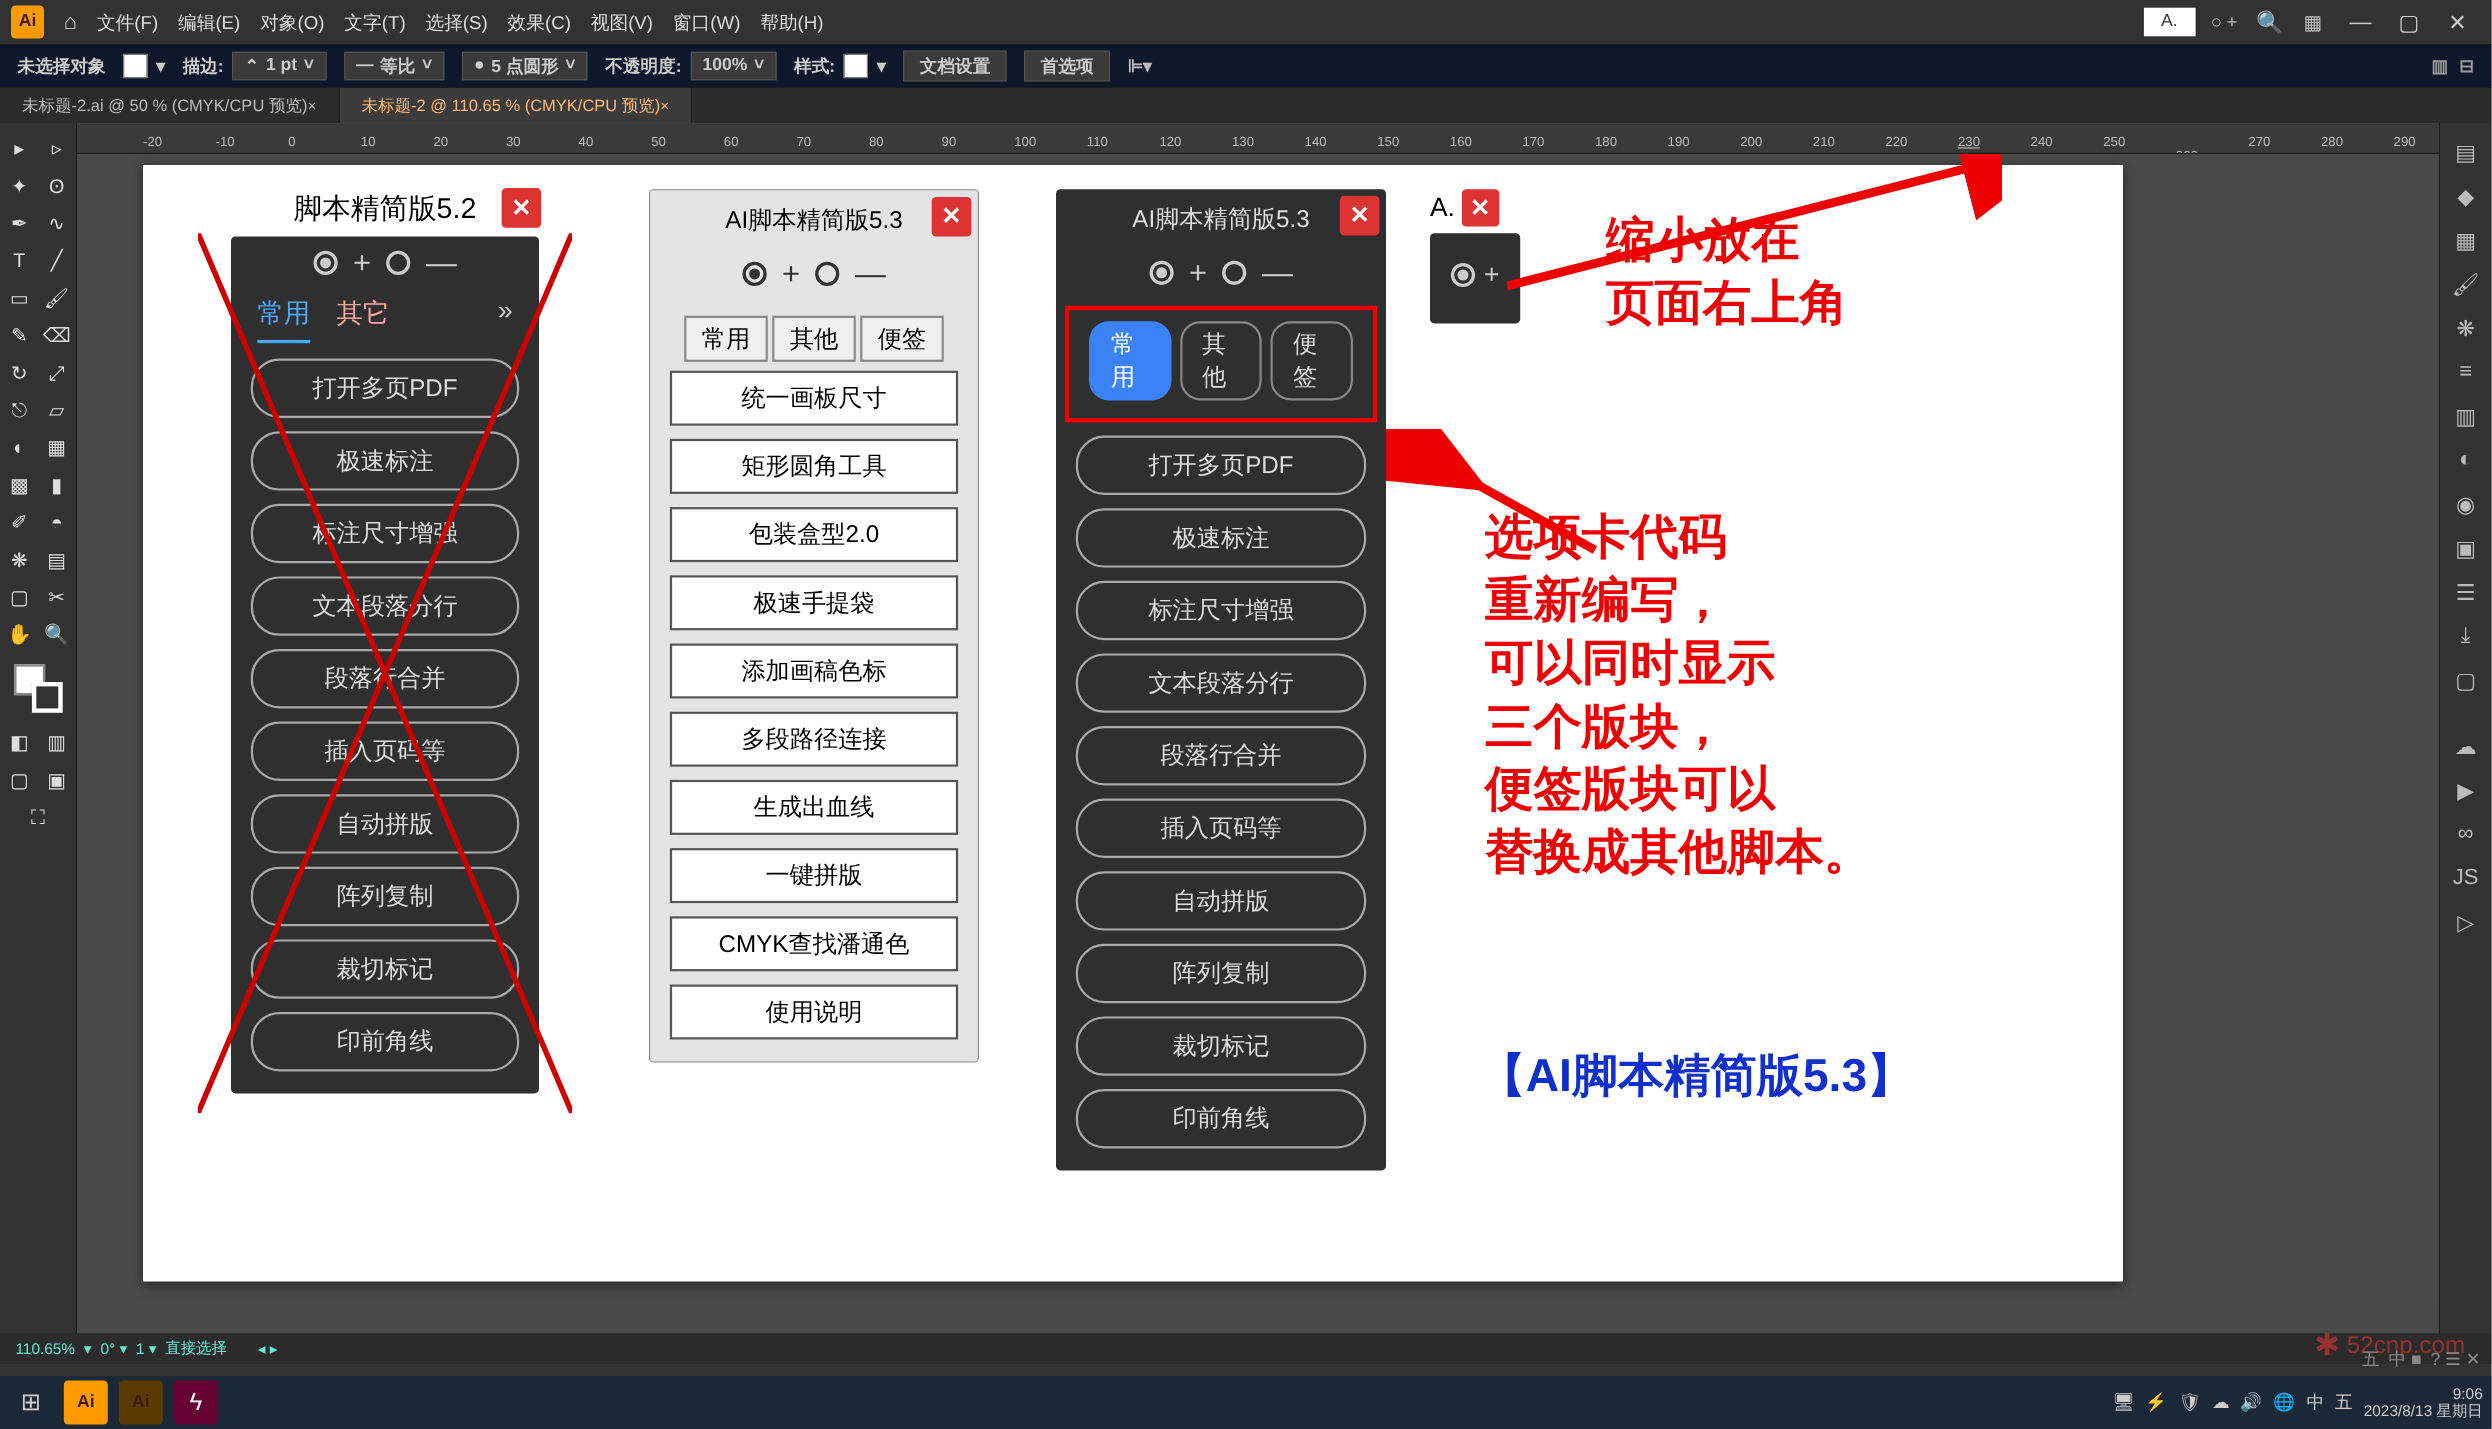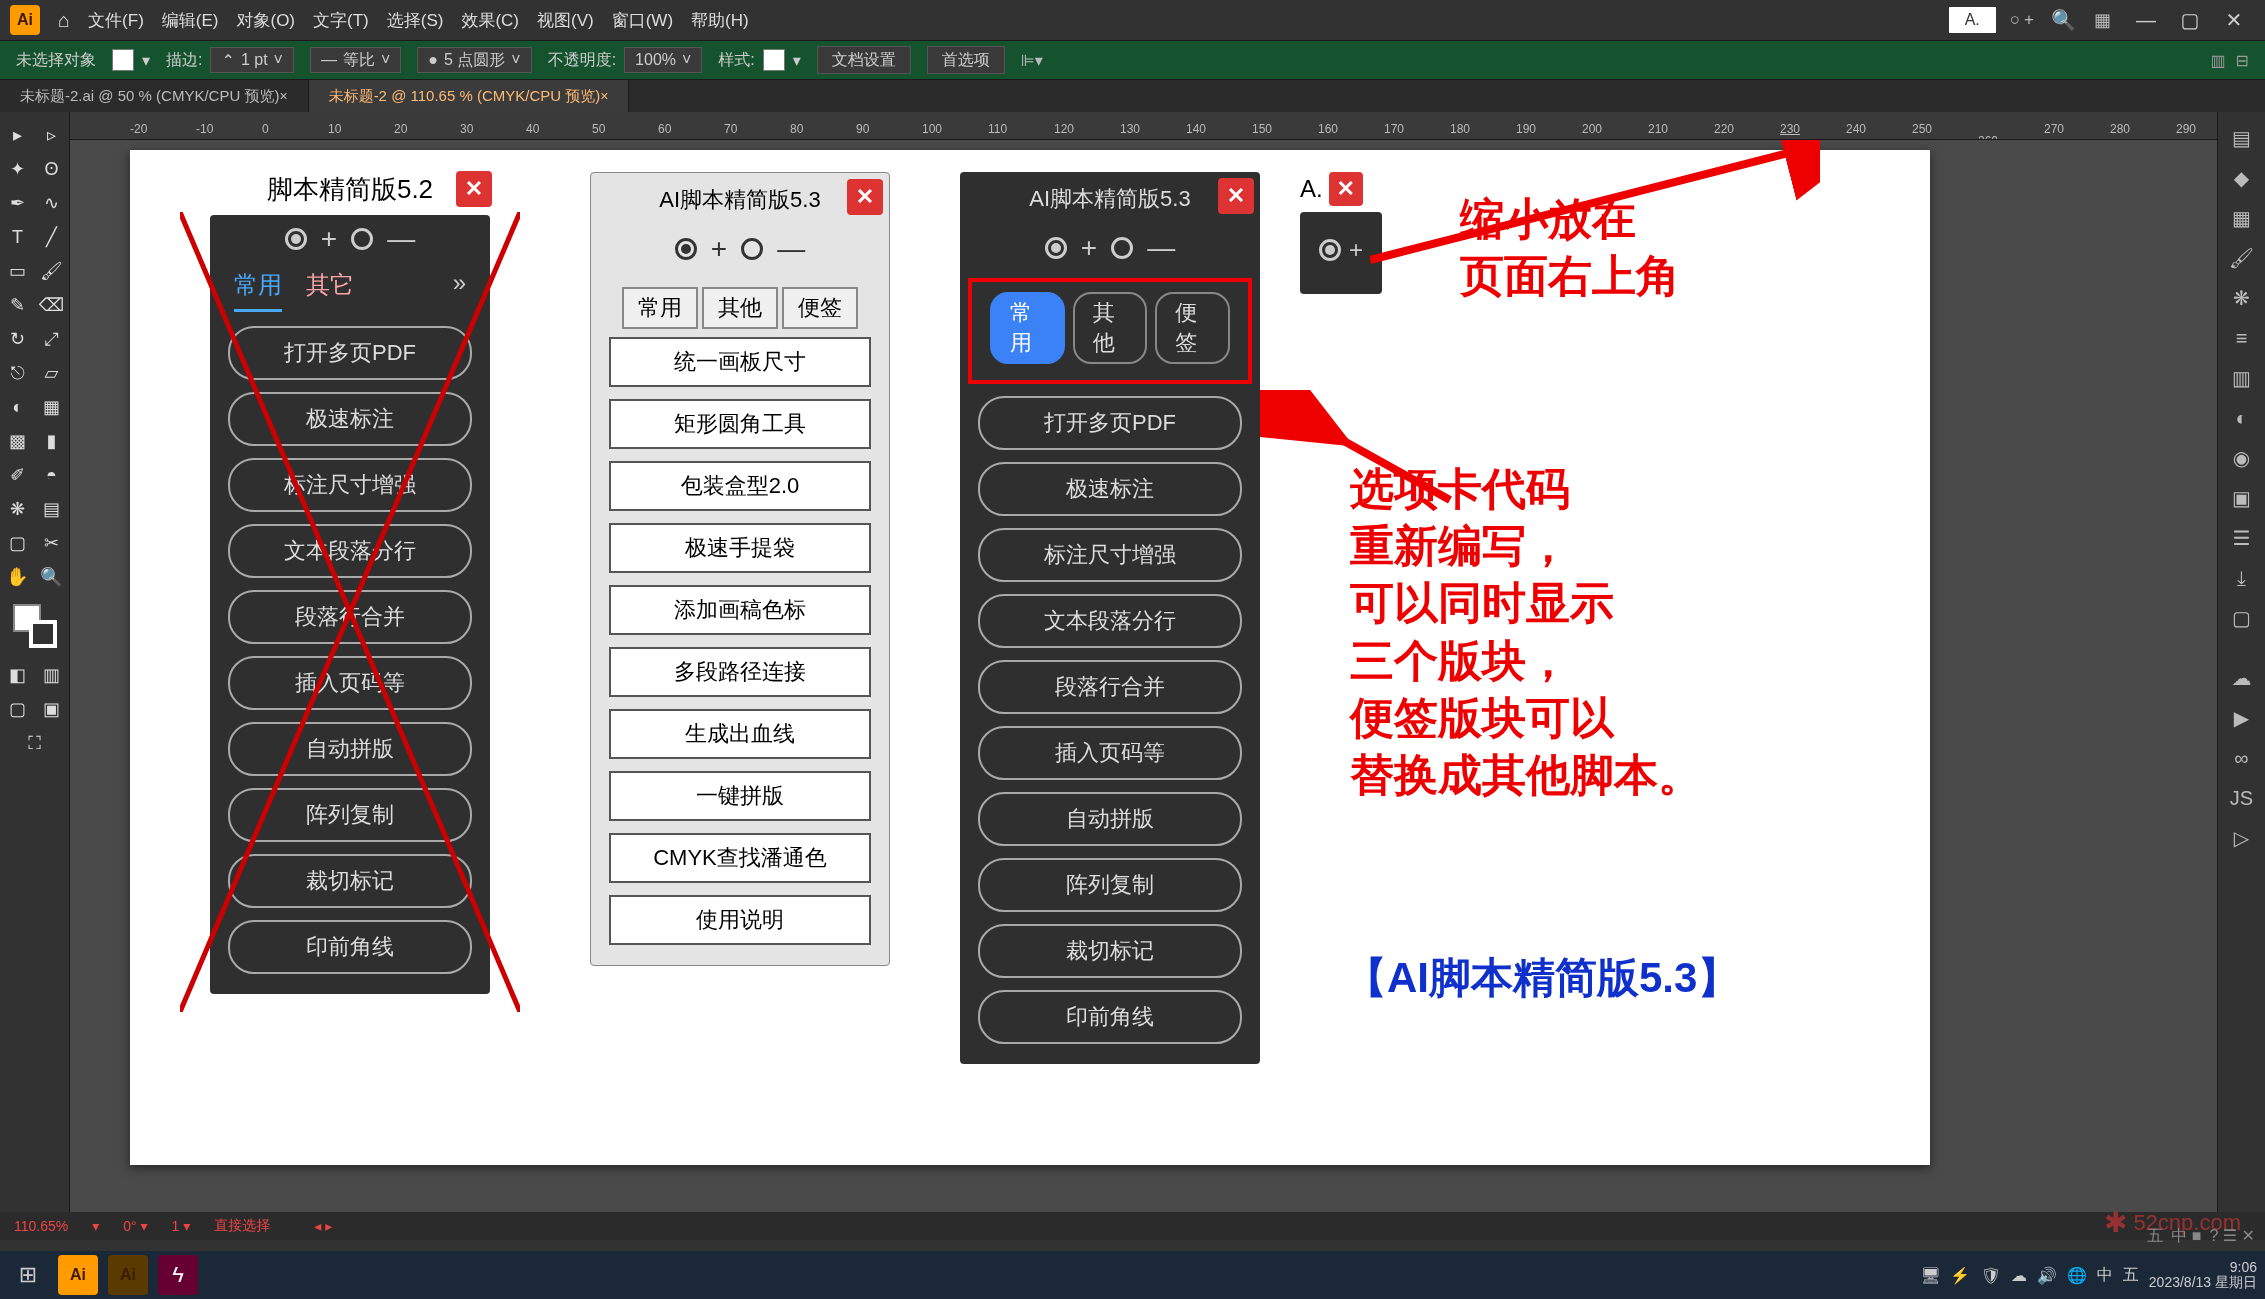--- a/index.html
+++ b/index.html
@@ -10,21 +10,21 @@
 .ai-logo { width: 30px; height: 30px; background: #ff9a00; display: flex; align-items: center; justify-content: center; color: #3b1c00; font-weight: bold; font-size: 16px; border-radius: 4px; }
 .home-icon { color: #ddd; font-size: 20px; }
 .menuitem { cursor: pointer; }
 .menubar-right { margin-left: auto; display: flex; align-items: center; gap: 14px; }
 .search-top { width: 32px; height: 32px; display: flex; align-items: center; justify-content: center; color: #ccc; font-size: 20px; }
 .win-controls { display: flex; gap: 2px; }
 .winbtn { width: 42px; height: 32px; color: #ccc; display: flex; align-items: center; justify-content: center; font-size: 20px; }
 .small-a-box { background: #fff; color: #333; padding: 2px 16px; font-size: 16px; height: 26px; display: flex; align-items: center; }
 
 
-.optbar { height: 40px; background: #14532d; border-top: 1px solid #1a1a1a; border-bottom: 1px solid #1a1a1a; display: flex; align-items: center; padding: 0 16px; gap: 16px; color: #ccc; font-size: 16px; }
+.optbar { height: 40px; background: #0f172a; border-top: 1px solid #1a1a1a; border-bottom: 1px solid #1a1a1a; display: flex; align-items: center; padding: 0 16px; gap: 16px; color: #ccc; font-size: 16px; font-weight: bold; }
 .optbar .seg { display: flex; align-items: center; gap: 8px; }
 .optbar .swatch { width: 22px; height: 22px; background: #fff; border: 1px solid #777; }
 .optbar .dd { background: #3a3a3a; border: 1px solid #555; padding: 2px 10px; display: flex; align-items: center; gap: 6px; height: 26px; }
 .optbtn { background: #3a3a3a; border: 1px solid #555; padding: 3px 14px; height: 28px; }
 
 
 .doctabs { height: 32px; background: #2b2b2b; display: flex; align-items: stretch; color: #bbb; font-size: 15px; }
 .dtab { padding: 0 20px; display: flex; align-items: center; border-right: 1px solid #1a1a1a; }
 .dtab.active { background: #3b3b3b; color: #fdba74; }
 .dtab .close { font-size: 14px; }
@@ -78,21 +78,21 @@
 
 
 .anno { position: absolute; color: #e00; font-size: 44px; font-weight: 700; line-height: 1.3; }
 .anno-blue { position: absolute; color: #1030cc; font-size: 42px; font-weight: 700; }
 
 
 .rdock { width: 48px; background: #323232; border-left: 1px solid #1a1a1a; display: flex; flex-direction: column; align-items: center; padding-top: 6px; }
 .rdock .ic { width: 36px; height: 36px; display: flex; align-items: center; justify-content: center; color: #bbb; font-size: 20px; margin: 2px 0; }
 
 
-.statusbar { height: 28px; background: #2b2b2b; color: #ef4444; font-size: 14px; display: flex; align-items: center; padding: 12px 14px; gap: 24px; }
+.statusbar { height: 28px; background: #2b2b2b; color: #5eead4; font-size: 14px; display: flex; align-items: center; padding: 12px 14px; gap: 8px; }
 
 
 .taskbar { position: absolute; bottom: 0; left: 0; right: 0; height: 48px; background: #1b2838; display: flex; align-items: center; padding: 0 8px; gap: 10px; color: #ccc; }
 .taskbar .tb-ic { width: 40px; height: 40px; display: flex; align-items: center; justify-content: center; font-size: 22px; }
 .taskbar .ai-task { width: 40px; height: 40px; background: #ff9a00; display: flex; align-items: center; justify-content: center; color: #3b1c00; font-weight: bold; border-radius: 4px; }
 .taskbar-right { margin-left: auto; display: flex; align-items: center; gap: 10px; font-size: 16px; }
 .clock { text-align: right; font-size: 14px; line-height: 1.1; }
 
 .watermark { position: absolute; right: 24px; bottom: 60px; color: #a33; font-size: 22px; opacity: 0.85; display: flex; align-items: center; gap: 6px; }
 </style>

